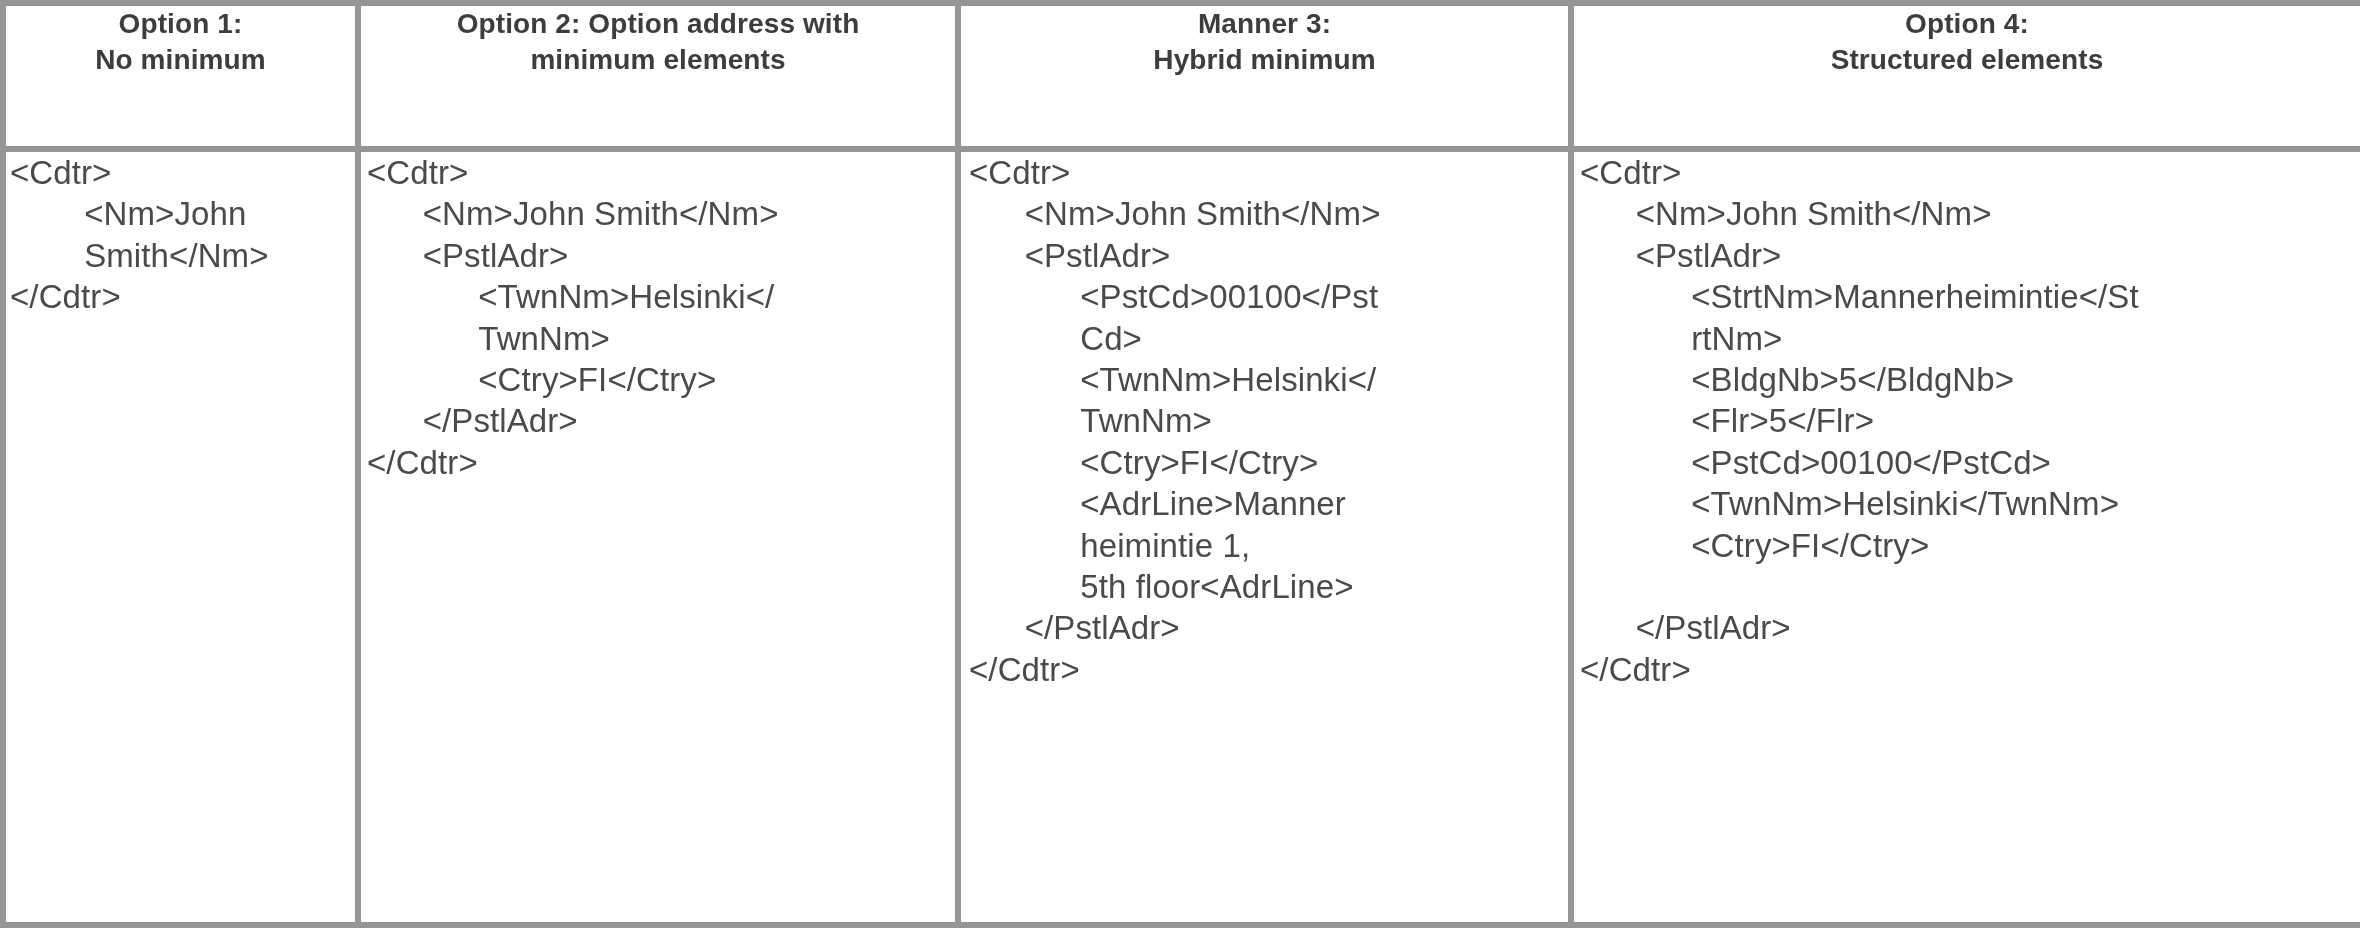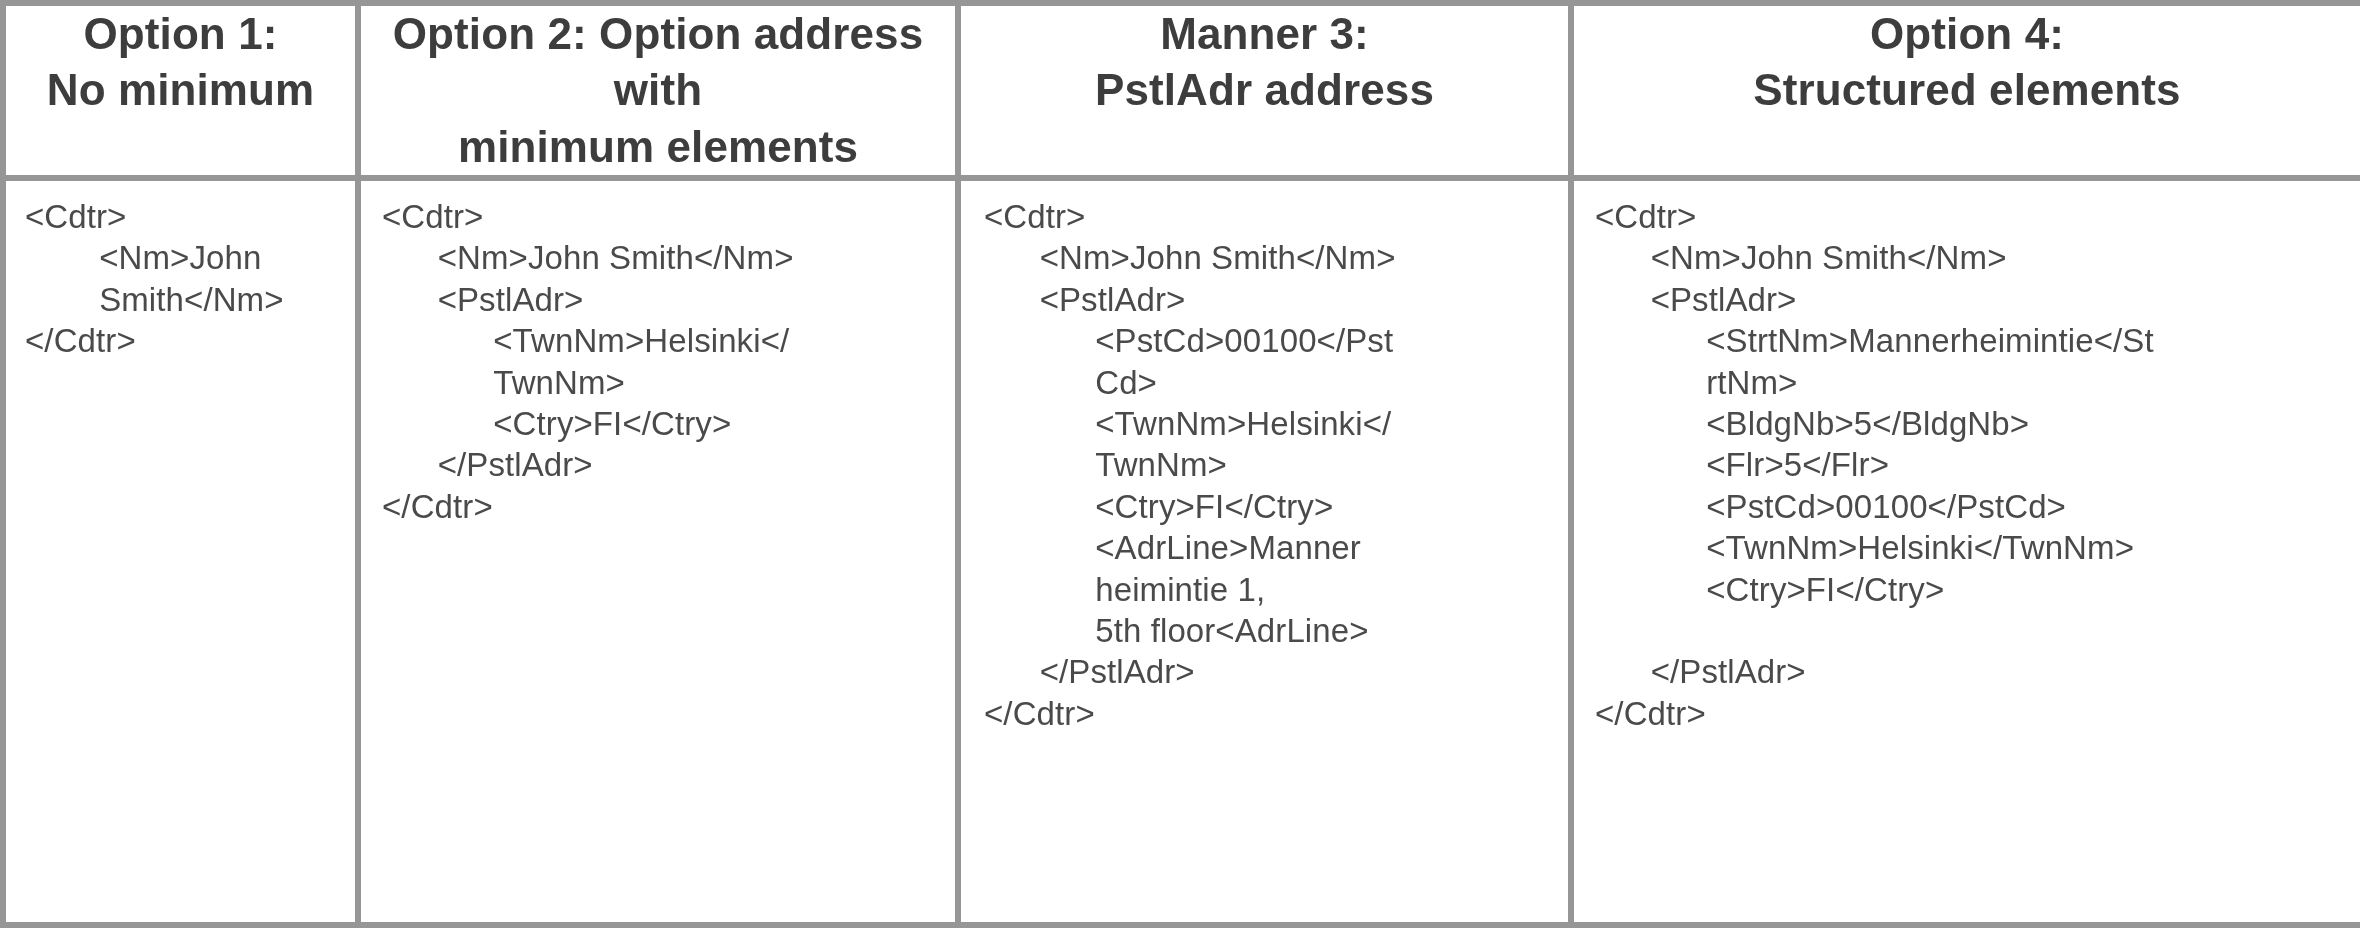--- a/index.html
+++ b/index.html
@@ -35,21 +35,21 @@
     background: #ffffff;
     padding: 0;
   }
 
   
   .hdr-row th {
     height: 140px;
     padding: 26px 20px 10px 20px;
   }
   .hdr-cell-inner {
-    font-size: 44px;
+    font-size: 28px;
     font-weight: bold;
     color: #3d3d3d;
     line-height: 1.28;
     letter-spacing: 0.1px;
   }
   .hdr-line { display: block; white-space: pre-wrap; }
 
   
   .body-row td {
     padding: 22px 18px 20px 14px;
@@ -57,21 +57,21 @@
   .code-block {
     font-family: "Liberation Sans", sans-serif;
     font-size: 33px;
     font-weight: 400;
     color: #4a4a4a;
     line-height: 1.255;
     white-space: pre-wrap;
     word-break: normal;
     overflow-wrap: break-word;
     letter-spacing: 0.1px;
-    margin: 15px;
+    margin: 0;
   }
   
   td.col-1 .code-block { font-size: 33px; padding-left: 4px; }
   td.col-2 .code-block { font-size: 33px; padding-left: 6px; }
   td.col-3 .code-block { font-size: 33px; padding-left: 8px; }
   td.col-4 .code-block { font-size: 33px; padding-left: 6px; }
 </style>
 </head>
 <body>
 
@@ -92,21 +92,21 @@
       </th>
       <th class="col-2">
         <div class="hdr-cell-inner">
           <span class="hdr-line">Option 2: Option address with</span>
           <span class="hdr-line">minimum elements</span>
         </div>
       </th>
       <th class="col-3">
         <div class="hdr-cell-inner">
           <span class="hdr-line">Manner 3:</span>
-          <span class="hdr-line">PstlAdr address</span>
+          <span class="hdr-line">Hybrid minimum</span>
         </div>
       </th>
       <th class="col-4">
         <div class="hdr-cell-inner">
           <span class="hdr-line">Option 4:</span>
           <span class="hdr-line">Structured elements</span>
         </div>
       </th>
     </tr>
   </thead>

